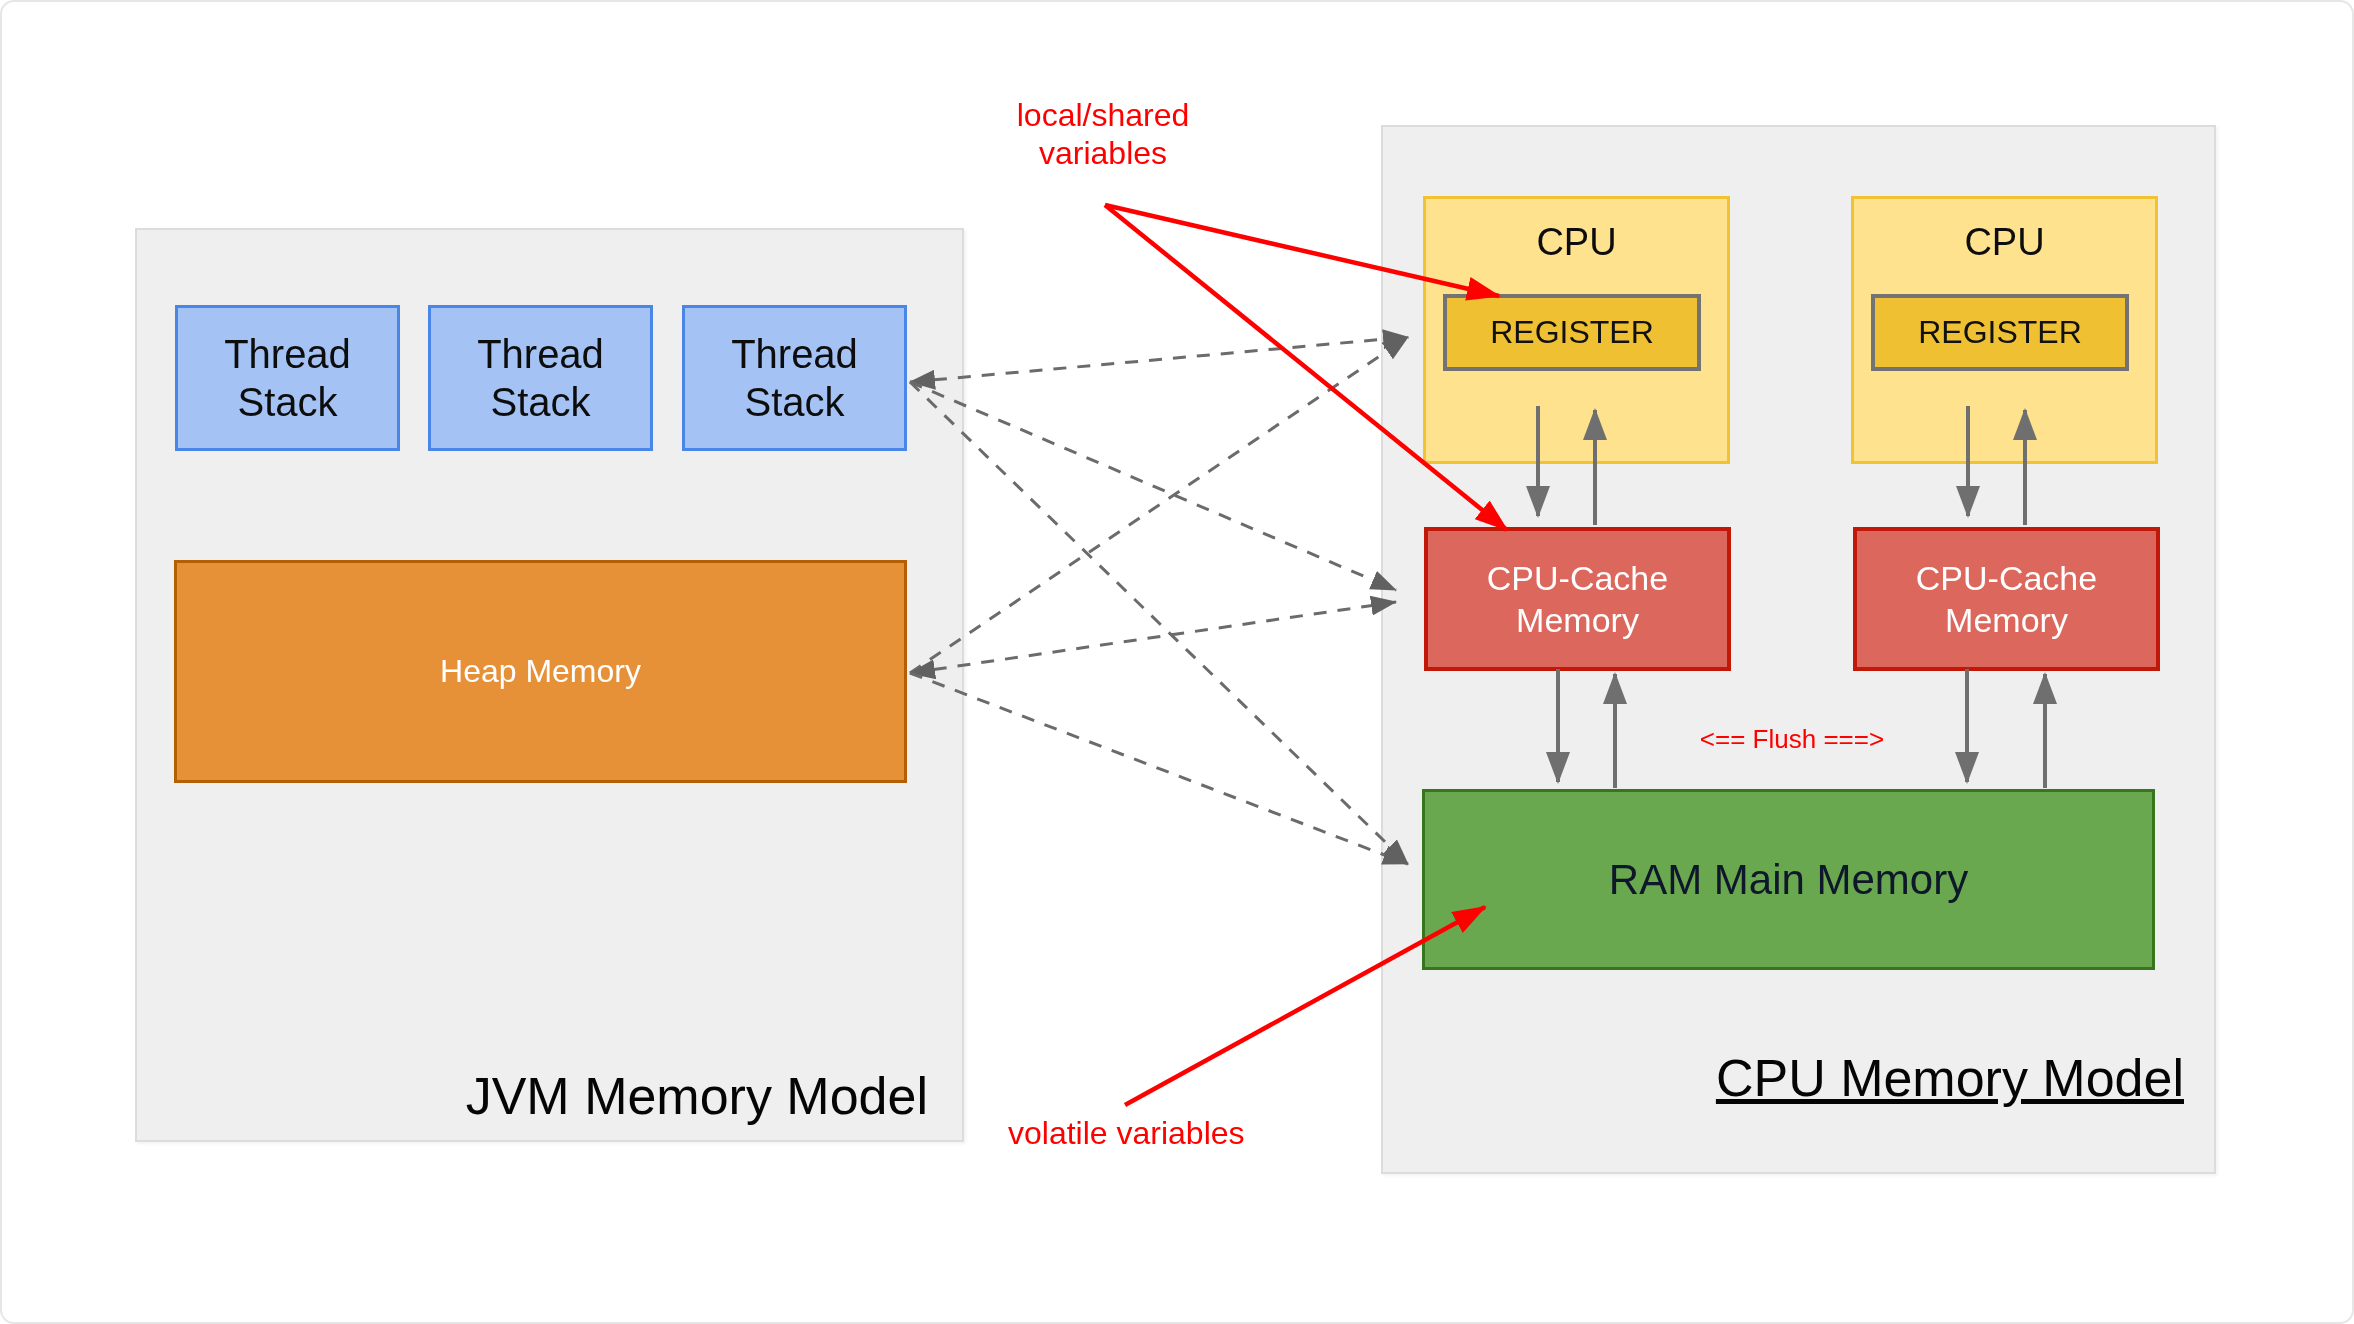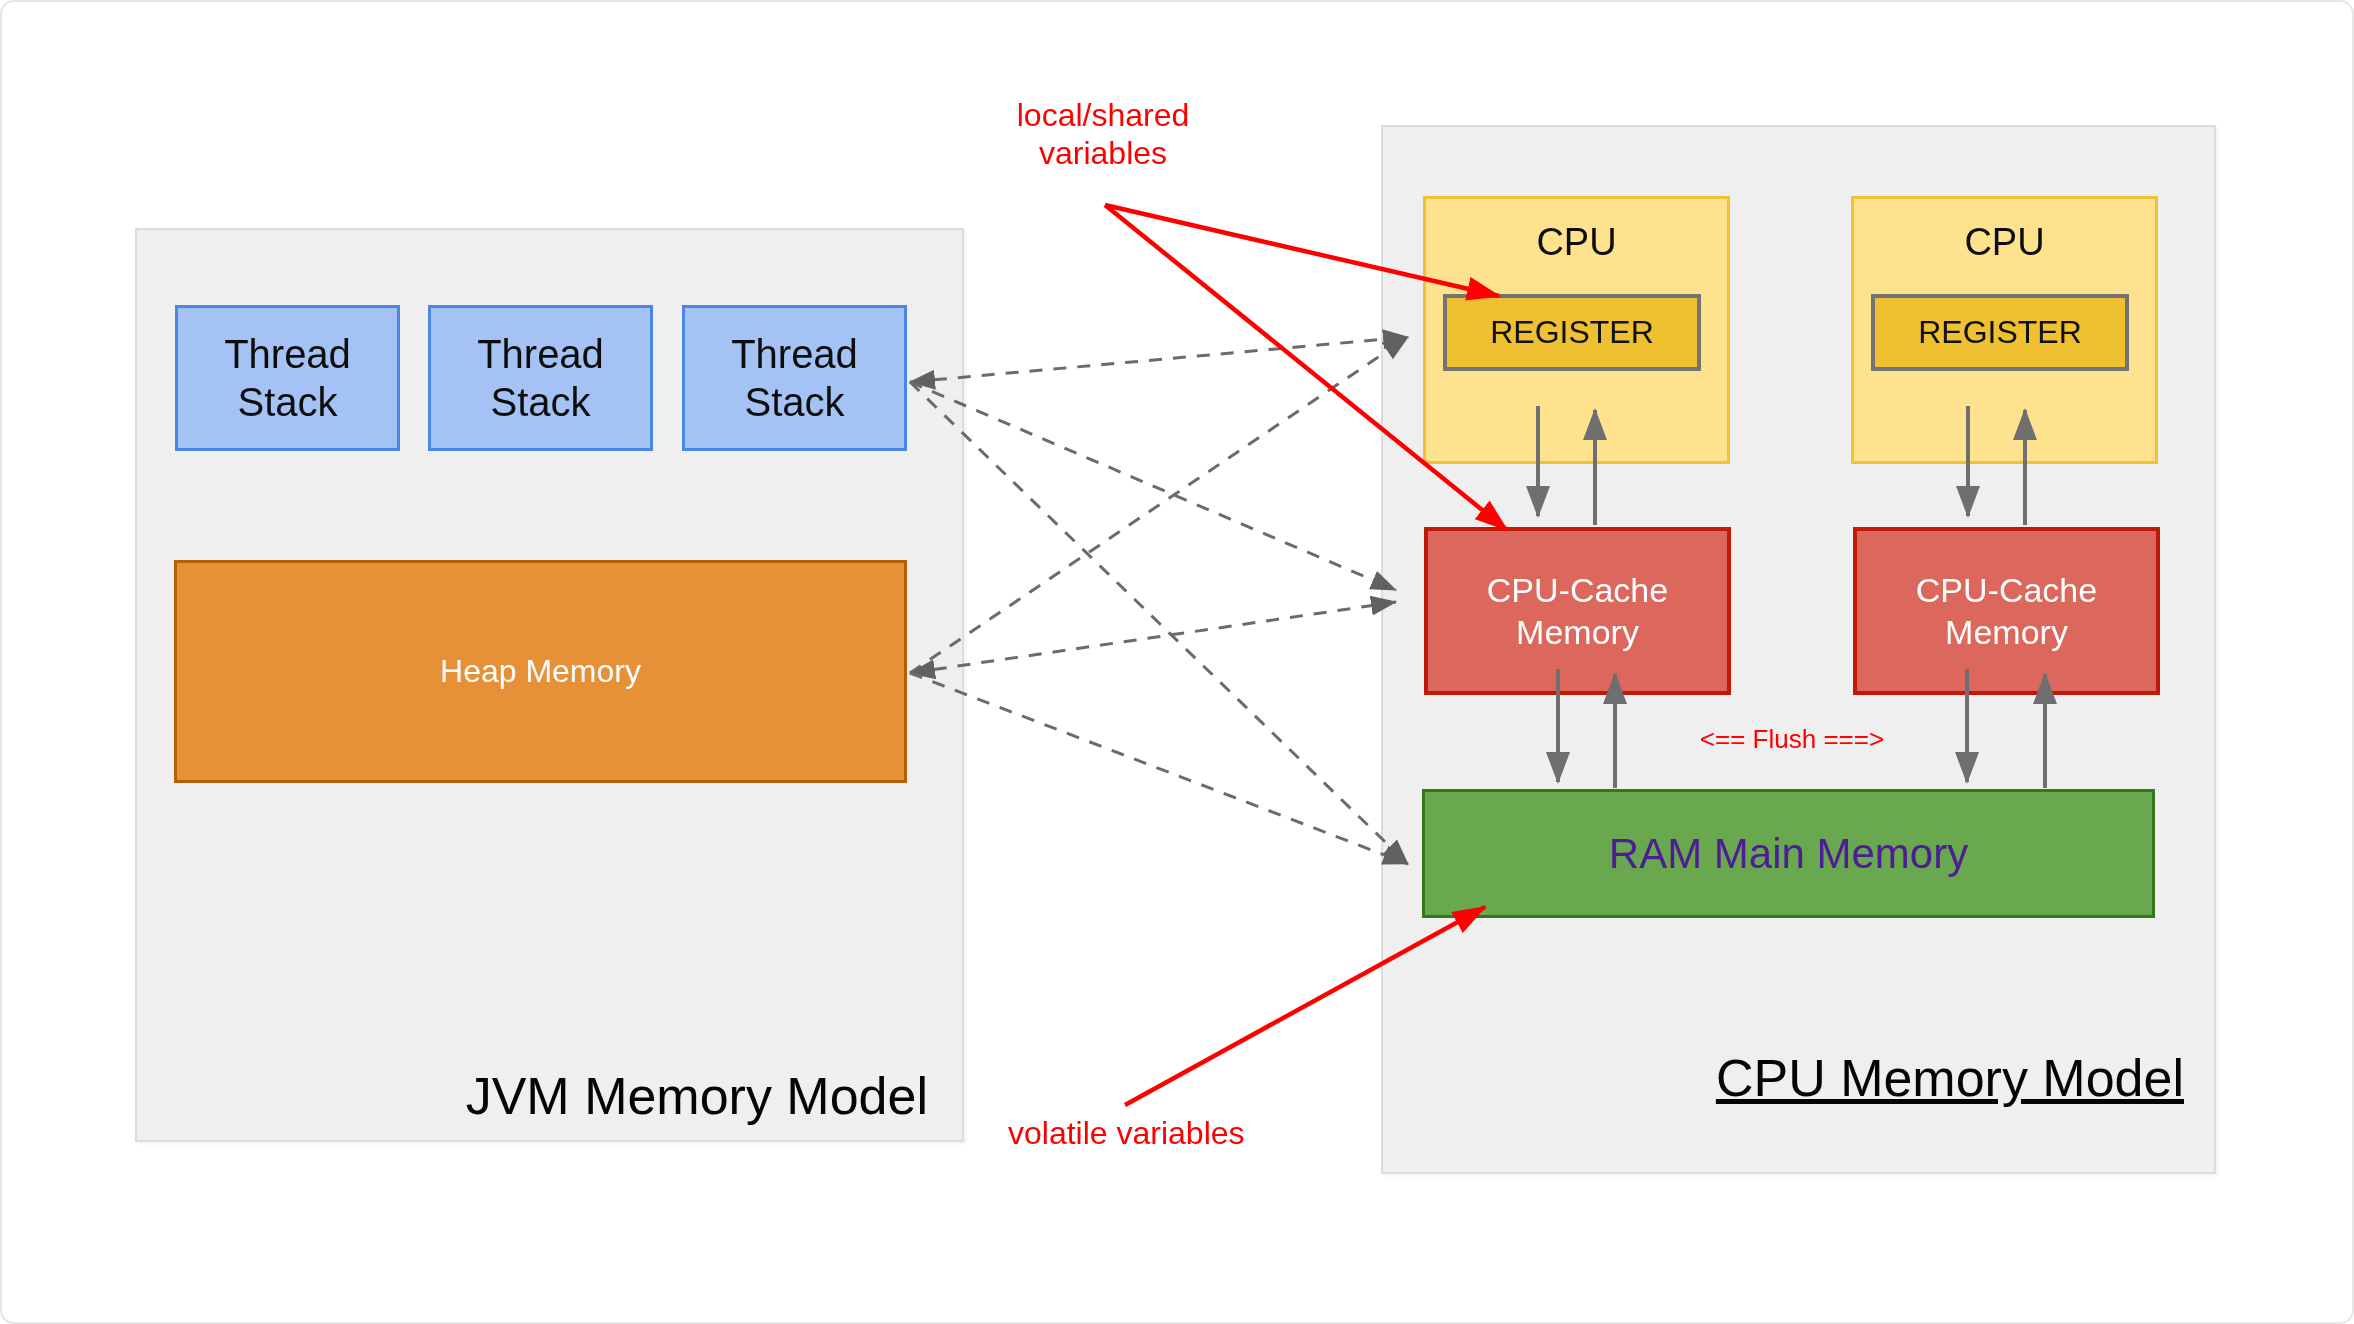--- a/index.html
+++ b/index.html
@@ -59,31 +59,31 @@
   #cpu2{left:468px;}
   .cpu-label{margin-top:22px;font-size:38px;color:#0d0d0d;}
   .register{
     position:absolute;left:17px;top:95px;width:258px;height:77px;
     box-sizing:border-box;
     background:#f0c033;border:4px solid #737373;
     display:flex;align-items:center;justify-content:center;
     font-size:32px;color:#111;
   }
   .cache{
-    top:400px;width:307px;height:168px;
+    top:400px;width:307px;height:144px;
     background:#dc675c;border:4px solid #c21807;
     color:#ffffff;font-size:34px;line-height:42px;
     padding:0 44px;
   }
   #cache1{left:41px;} #cache2{left:470px;}
 
   #ram{
-    left:39px;top:662px;width:733px;height:129px;
+    left:39px;top:662px;width:733px;height:181px;
     background:#6aa84f;border:3px solid #38761d;
-    color:#4c1d95;font-size:42px;justify-content:center;
+    color:#0f172a;font-size:42px;justify-content:center;
   }
 
   .red-note{
     position:absolute;color:#ff0000;
     font-size:32px;line-height:38px;
   }
   #note-local{left:951px;top:94px;width:300px;text-align:center;}
   #note-volatile{left:1006px;top:1112px;white-space:nowrap;}
   #flush-label{
     position:absolute;left:1620px;top:722px;width:340px;

